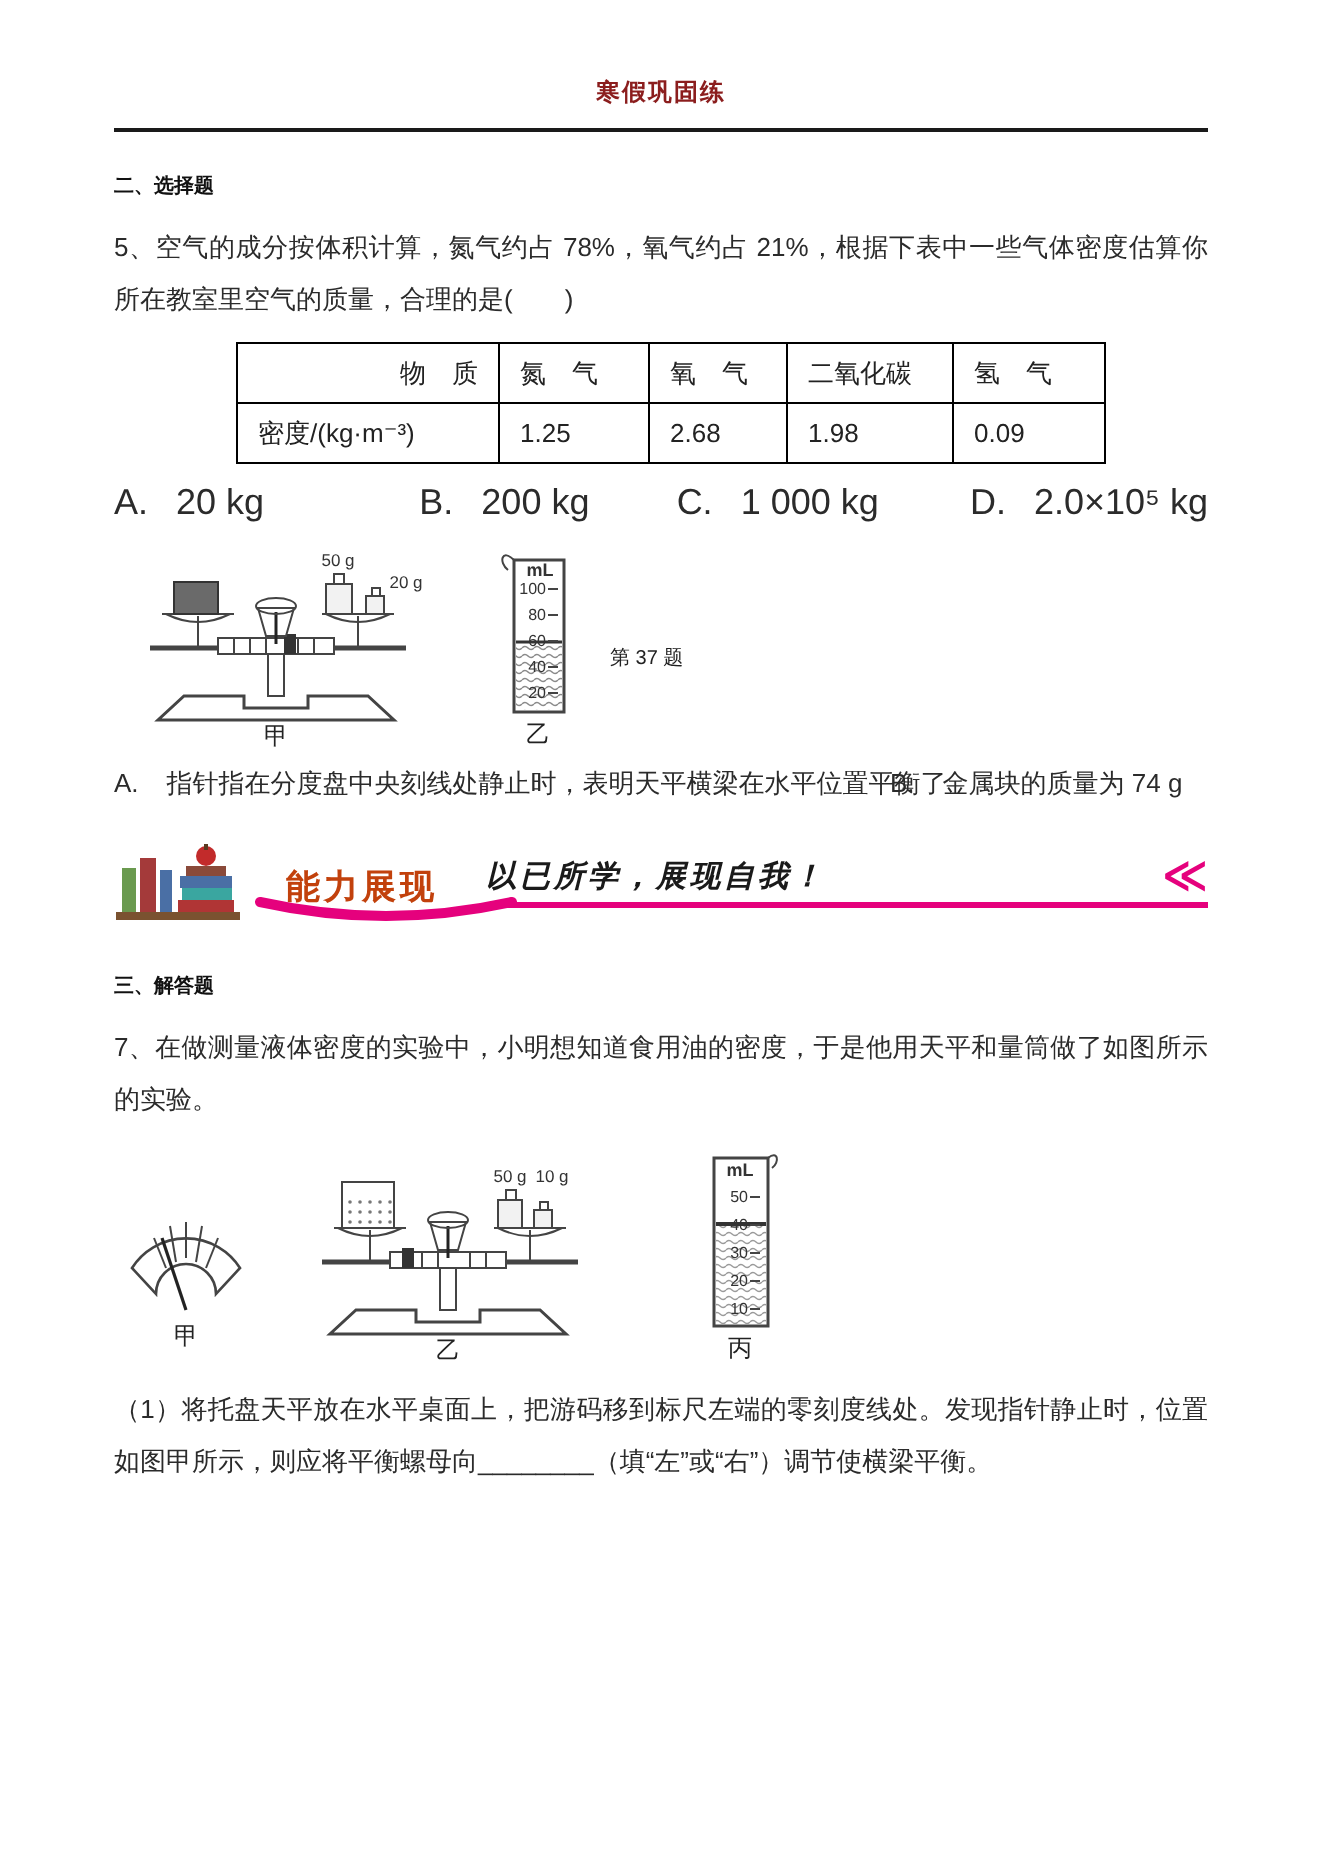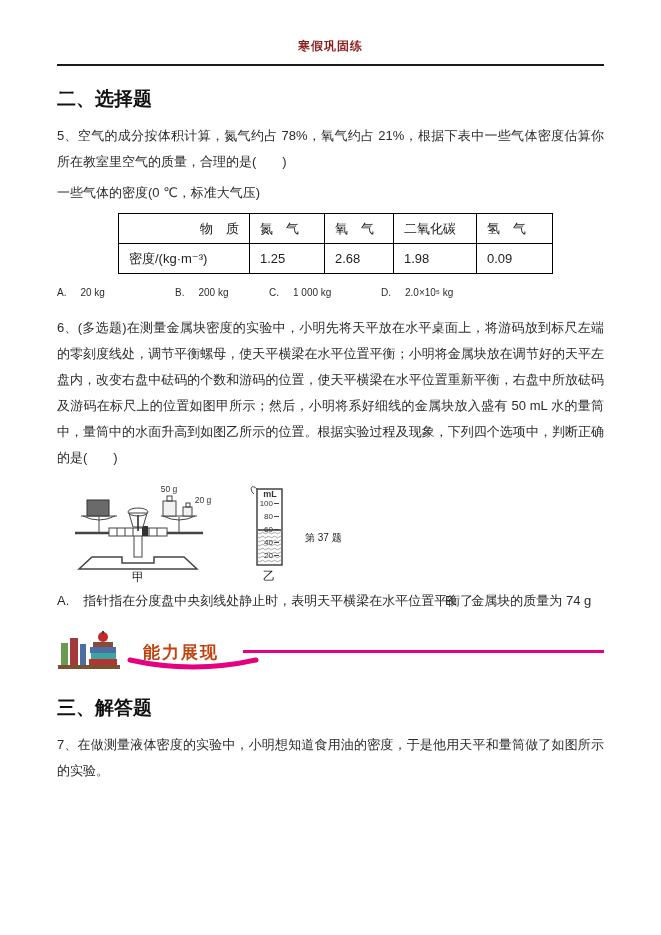--- a/index.html
+++ b/index.html
@@ -2,27 +2,27 @@
 <html><head>
 <meta charset="utf-8">
 <style>
   html,body{margin:0;padding:0;background:#fff;}
   .page{position:relative;width:661px;height:788px;background:#fff;overflow:hidden;
         font-family:"Liberation Sans","DejaVu Sans",sans-serif;color:#2b2b2b;}
   .content{padding:0 57px;}
   .header-title{padding-top:38px;text-align:center;font-size:12px;font-weight:bold;
         color:#8b1d1d;letter-spacing:1px;}
   .header-rule{margin:9px 57px 0 57px;border-bottom:2px solid #1a1a1a;}
-  .sec-heading{margin:20px 0 0 0;font-size:19px;font-weight:bold;color:#111;}
+  .sec-heading{margin:20px 0 0 0;font-size:10px;font-weight:bold;color:#111;}
   .para{margin:11px 0 0 0;font-size:13px;line-height:26px;text-align:justify;}
   .tbl-caption{margin:6px 0 0 0;font-size:13px;line-height:24px;}
   table.gas{border-collapse:collapse;margin:8px 0 0 61px;font-size:13px;color:#222;}
   table.gas td{border:1px solid #000;padding:4px 10px;height:21px;vertical-align:middle;}
   .col-w0{width:110px;text-align:right;}.col-w1{width:54px;}.col-w2{width:48px;}.col-w3{width:62px;}.col-w4{width:55px;}
-  .opts-row{display:flex;margin:8px 0 0 0;font-size:10px;line-height:22px;}
+  .opts-row{display:flex;margin:8px 0 0 0;font-size:18px;line-height:22px;justify-content:space-between;}
   .opt{white-space:nowrap;}
   .opt .lb{margin-right:14px;}
   .opts-row .opt:nth-child(1){width:118px;}
   .opts-row .opt:nth-child(2){width:94px;}
   .opts-row .opt:nth-child(3){width:112px;}
   .optline{display:flex;margin:6px 0 0 0;font-size:13px;line-height:24px;}
   .optline .opt{margin-right:0;}
   .optline.ab .opt:nth-child(1){width:388px;}
   .optline.cd .opt:nth-child(1){width:263px;}
   .fig-row{display:flex;align-items:flex-end;margin:8px 0 0 0;}
@@ -50,21 +50,20 @@
 <div class="page">
 
   <div class="header-title">寒假巩固练</div>
   <div class="header-rule"></div>
 
   <div class="content">
 
     <div class="sec-heading">二、选择题</div>
 
     <p class="para">5、空气的成分按体积计算，氮气约占 78%，氧气约占 21%，根据下表中一些气体密度估算你所在教室里空气的质量，合理的是(　　)</p>
-    <p class="tbl-caption">一些气体的密度(0 ℃，标准大气压)</p>
 
     <table class="gas">
       <tbody>
           <tr>
         <td class="col-w0">物　质</td>
         <td class="col-w1">氮　气</td>
         <td class="col-w2">氧　气</td>
         <td class="col-w3">二氧化碳</td>
         <td class="col-w4">氢　气</td>
       </tr>
@@ -78,21 +77,20 @@
     </tbody>
       </table>
 
     <div class="opts-row">
       <span class="opt"><span class="lb">A.</span><span>20 kg</span></span>
       <span class="opt"><span class="lb">B.</span><span>200 kg</span></span>
       <span class="opt"><span class="lb">C.</span><span>1 000 kg</span></span>
       <span class="opt"><span class="lb">D.</span><span>2.0×10⁵ kg</span></span>
     </div>
 
-    <p class="para">6、(多选题)在测量金属块密度的实验中，小明先将天平放在水平桌面上，将游码放到标尺左端的零刻度线处，调节平衡螺母，使天平横梁在水平位置平衡；小明将金属块放在调节好的天平左盘内，改变右盘中砝码的个数和游码的位置，使天平横梁在水平位置重新平衡，右盘中所放砝码及游码在标尺上的位置如图甲所示；然后，小明将系好细线的金属块放入盛有 50 mL 水的量筒中，量筒中的水面升高到如图乙所示的位置。根据实验过程及现象，下列四个选项中，判断正确的是(　　)</p>
 
     <div class="fig-row">
       <svg width="172" height="102" viewBox="0 0 172 102">
 
         <polygon points="22,88 140,88 127,76 97,76 97,82 65,82 65,76 35,76" fill="none" stroke="#444" stroke-width="1.5"></polygon>
         <rect x="77" y="54" width="8" height="22" fill="none" stroke="#444"></rect>
         <line x1="18" y1="52" x2="146" y2="52" stroke="#444" stroke-width="2.5"></line>
 
         <rect x="52" y="47" width="58" height="8" fill="#fff" stroke="#444"></rect>
         <line x1="60" y1="47" x2="60" y2="55" stroke="#444"></line>
@@ -164,20 +162,24 @@
         <circle cx="46" cy="6" r="5" fill="#c22b2b"></circle>
         <rect x="45" y="0" width="2" height="3" fill="#5a3a20"></rect>
       </svg>
       <div class="banner-title-wrap">
         <span class="banner-title">能力展现</span>
         <svg class="banner-swoosh" width="132" height="14" viewBox="0 0 132 14">
           <path d="M3,3 Q66,17 129,3" stroke="#e5017d" stroke-width="5" fill="none" stroke-linecap="round"></path>
         </svg>
       </div>
       <div class="banner-right">
+        <div class="banner-slogan-row">
+          <span class="banner-slogan">以已所学，展现自我！</span>
+          <span class="banner-chevron" style="color:#e5017d;">≪</span>
+        </div>
         <div class="banner-line" style="background:#e5017d;"></div>
       </div>
     </div>
 
     <div class="sec-heading">三、解答题</div>
 
     <p class="para">7、在做测量液体密度的实验中，小明想知道食用油的密度，于是他用天平和量筒做了如图所示的实验。</p>
 
     <div class="fig-row">
       <svg width="72" height="86" viewBox="0 0 72 86" style="margin-bottom:6px;">

